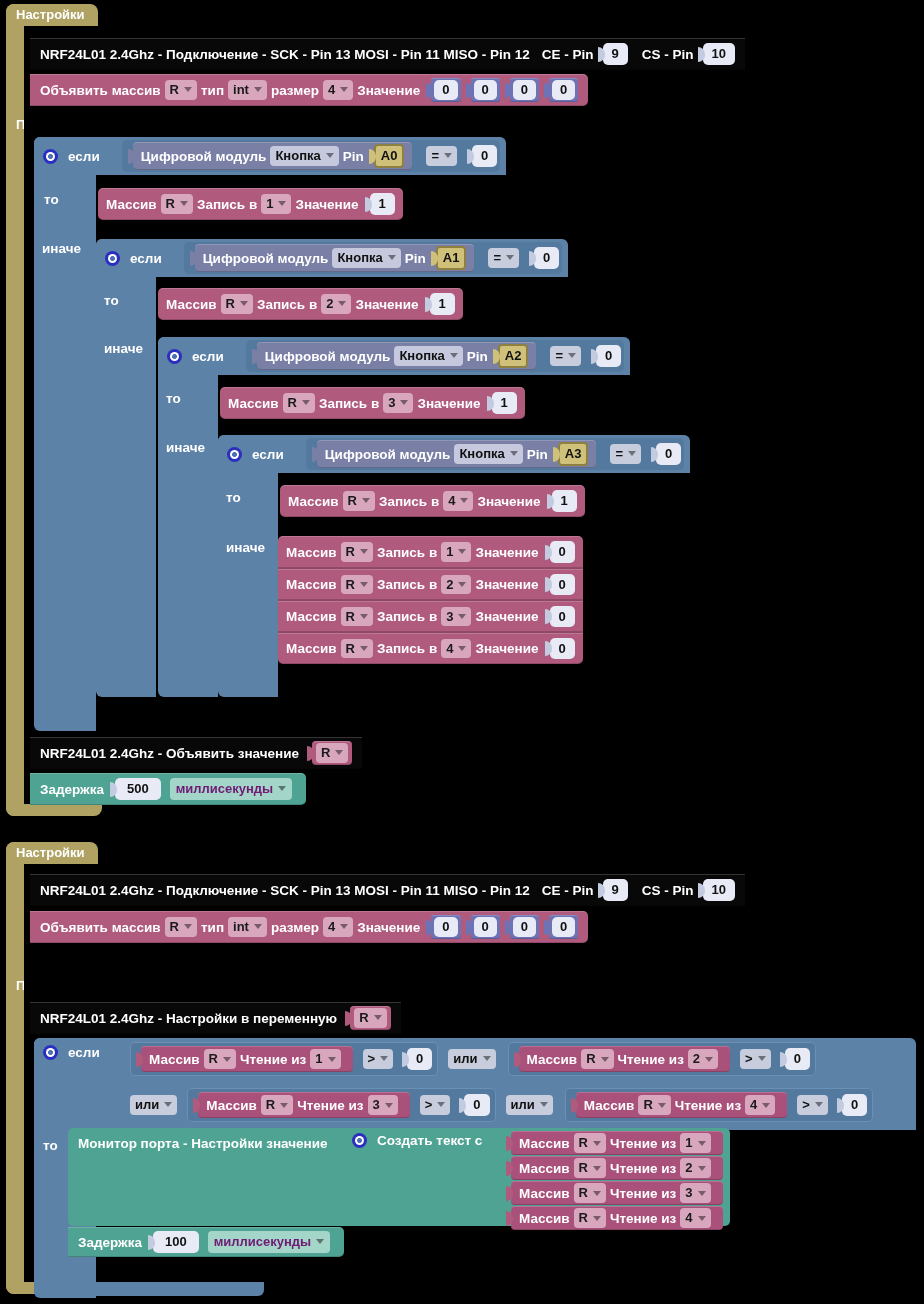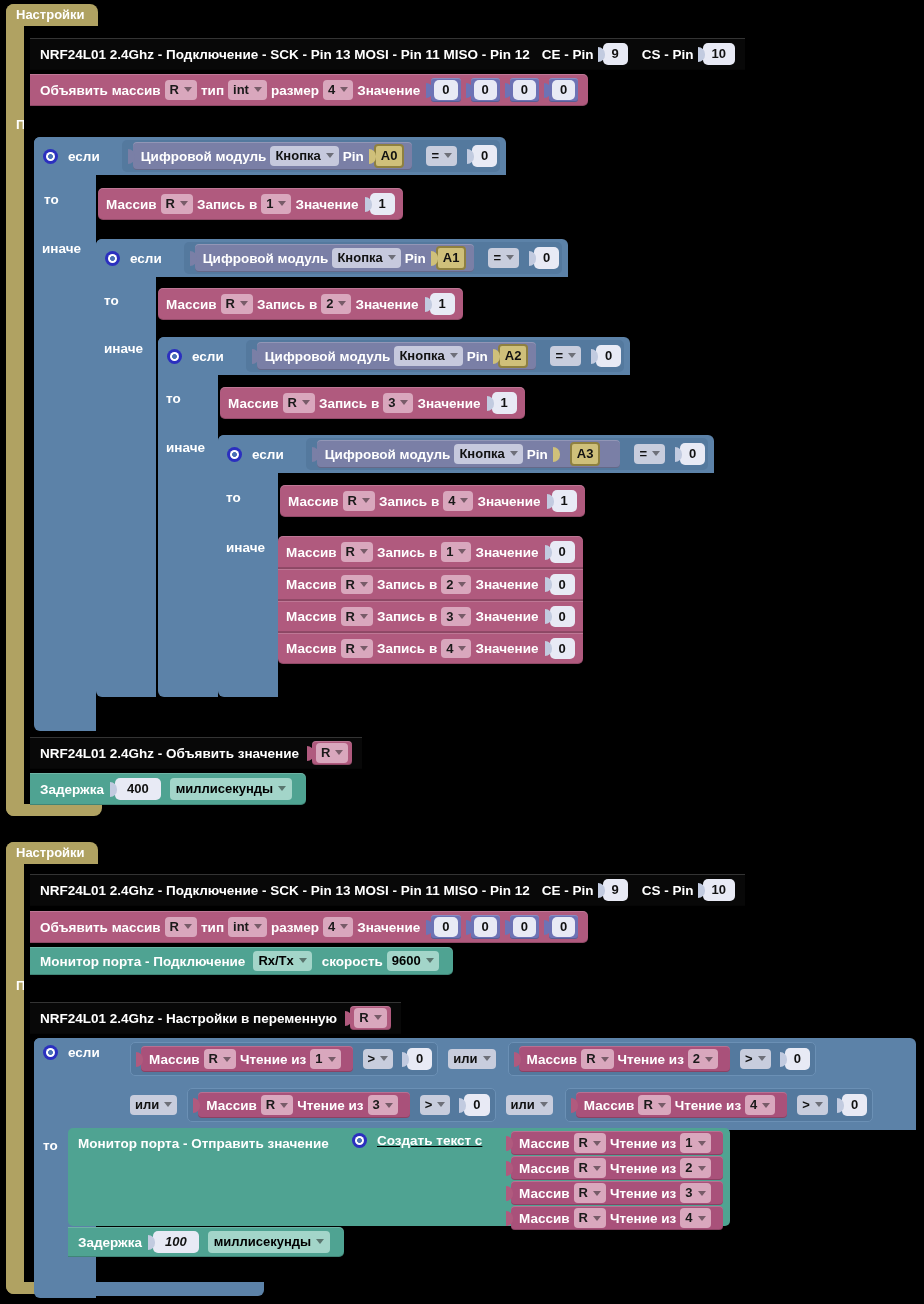--- a/index.html
+++ b/index.html
@@ -39,21 +39,21 @@
     border-radius:4px;
     padding:1px 5px;
     margin:0 4px;
     font-weight:bold;
     font-size:13px;
     color:#111;
     line-height:1.35;
   }
   .fld-rose   { background:#d9a7bd; color:#1a1a1a; }
   .fld-gray   { background:#c8cddd; color:#111; }
-  .fld-teal   { background:#a3d5c9; color:#000000; }
+  .fld-teal   { background:#a3d5c9; color:#701a75; }
   .fld-khaki  { background:#cfc07a; color:#111; border:2px solid #8e8040; border-radius:4px;}
   .fld-white  { background:#e8eaf5; color:#111; border-radius:5px; padding:2px 9px; }
   .fld-purp   { background:#c6c9dd; color:#111; }
 
   .caret { width:0;height:0;border-left:4px solid transparent;border-right:4px solid transparent;border-top:5px solid rgba(0,0,0,.45); display:inline-block; margin-left:2px;}
 
   
   .plug {
     display:inline-block; width:7px; height:15px;
     border-radius:0 7px 7px 0;
@@ -277,21 +277,21 @@
     <div class="sock" style="height:32px;margin-right:6px;">
       <span class="plug" style="background:#7a7fa6;"></span>
       <span class="blk c-purple" style="height:28px;">
         <span class="lbl">Цифровой модуль</span>
         <span class="fld fld-purp">
             <span>Кнопка</span>
             <i class="caret"></i>
           </span>
         <span class="lbl" style="margin-right:5px;">Pin</span>
         <span class="plug" style="background:#cfc07a;"></span>
-          <span class="fld fld-khaki" style="margin:12px;">A3</span>
+          <span class="fld fld-khaki" style="margin:0;">A3</span>
       </span>
       <span class="fld fld-gray" style="margin-left:14px;">
           <span>=</span>
           <i class="caret"></i>
         </span>
       <span class="plug" style="background:#c2cbe0;margin-left:6px;"></span>
         <span class="fld fld-white" style="margin:0;">0</span>
     </div>
   </div>
   <div class="lbl" style="position:absolute;left:220px;top:486px;">то</div>
@@ -382,21 +382,21 @@
       <span class="fld fld-rose" style="margin:0;">
           <span>R</span>
           <i class="caret"></i>
         </span>
     </span>
   </div>
 
   <div class="blk c-teal" style="position:absolute;left:24px;top:769px;height:32px;padding:0 10px;border-radius:0 5px 5px 0;">
     <span class="lbl" style="margin-right:6px;">Задержка</span>
     <span class="plug" style="background:#c2cbe0;"></span>
-      <span class="fld fld-white" style="margin:0;padding:2px 12px;">400</span>
+      <span class="fld fld-white" style="margin:0;padding:2px 12px;">500</span>
     <span class="fld fld-teal" style="margin-left:9px;padding:2px 6px;">
         <span>миллисекунды</span>
         <i class="caret"></i>
       </span>
   </div>
 </div>
 
 <div class="wrap" style="left:6px; top:842px; width:910px; height:456px;">
 
   <div style="position:absolute;left:0;top:0;width:24px;height:452px;background:#b0a262;border-radius:8px 0 0 8px;"></div>
@@ -448,32 +448,20 @@
     <span class="plug" style="background:#6d73b5;margin-left:5px;"></span>
       <span class="blk" style="background:#6d73b5;padding:2px 3px;border-radius:3px;">
         <span class="fld fld-white" style="margin:0;padding:1px 8px;">0</span>
       </span>
     <span class="plug" style="background:#6d73b5;margin-left:5px;"></span>
       <span class="blk" style="background:#6d73b5;padding:2px 3px;border-radius:3px;">
         <span class="fld fld-white" style="margin:0;padding:1px 8px;">0</span>
       </span>
   </div>
 
-  <div class="blk c-teal" style="position:absolute;left:24px;top:105px;height:28px;padding:0 10px;border-radius:0 5px 5px 0;">
-    <span class="lbl">Монитор порта - Подключение</span>
-    <span class="fld fld-teal" style="margin-left:8px;">
-        <span>Rx/Tx</span>
-        <i class="caret"></i>
-      </span>
-    <span class="lbl" style="margin-left:6px;">скорость</span>
-    <span class="fld fld-teal">
-        <span>9600</span>
-        <i class="caret"></i>
-      </span>
-  </div>
 
   <div class="blk c-black" style="position:absolute;left:24px;top:160px;height:32px;padding:0 10px;border-radius:0;">
     <span class="lbl">NRF24L01 2.4Ghz - Настройки в переменную</span>
     <span class="plug" style="background:#b05a7e;margin-left:8px;"></span>
     <span class="blk c-rose" style="padding:2px 4px;">
       <span class="fld fld-rose" style="margin:0;">
           <span>R</span>
           <i class="caret"></i>
         </span>
     </span>
@@ -585,24 +573,24 @@
           <i class="caret"></i>
         </span>
       <span class="plug" style="background:#c2cbe0;margin-left:5px;"></span>
         <span class="fld fld-white" style="margin:0;">0</span>
     </div>
   </div>
 
   <div class="lbl" style="position:absolute;left:37px;top:296px;">то</div>
 
   <div style="position:absolute;left:62px;top:286px;width:290px;height:98px;background:#4fa392;border-radius:5px 0 0 5px;">
-    <span class="lbl" style="position:absolute;left:10px;top:8px;">Монитор порта - Отправить значение</span>
+    <span class="lbl" style="position:absolute;left:10px;top:8px;">Монитор порта - Настройки значение</span>
   </div>
   <div style="position:absolute;left:352px;top:286px;width:372px;height:98px;background:#4fa392;border-radius:0 5px 5px 0;"></div>
-  <div style="position:absolute;left:346px;top:291px;display:flex;align-items:center;text-decoration:underline;">
+  <div style="position:absolute;left:346px;top:291px;display:flex;align-items:center;">
     <span class="gear"></span>
     <span class="lbl">Создать текст с</span>
   </div>
 
   <div style="position:absolute;left:500px;top:289px;">
     <div style="display:flex;align-items:center;margin-bottom:1px;">
       <span class="plug" style="background:#b05a7e;"></span>
       <span class="blk c-rose2" style="height:24px;border-radius:4px;">
         <span class="lbl">Массив</span>
         <span class="fld fld-rose">
@@ -659,21 +647,21 @@
             <span>4</span>
             <i class="caret"></i>
           </span>
       </span>
     </div>
   </div>
 
   <div class="blk c-teal" style="position:absolute;left:62px;top:385px;height:30px;padding:0 10px;border-radius:0 5px 5px 0;">
     <span class="lbl" style="margin-right:6px;">Задержка</span>
     <span class="plug" style="background:#c2cbe0;"></span>
-      <span class="fld fld-white" style="margin:0;padding:2px 12px;font-style:italic;">100</span>
+      <span class="fld fld-white" style="margin:0;padding:2px 12px;">100</span>
     <span class="fld fld-teal" style="margin-left:9px;padding:2px 6px;">
         <span>миллисекунды</span>
         <i class="caret"></i>
       </span>
   </div>
 
   <div style="position:absolute;left:28px;top:440px;width:230px;height:14px;background:#5c82a8;border-radius:0 0 6px 6px;"></div>
 </div>
 
 </body></html>

